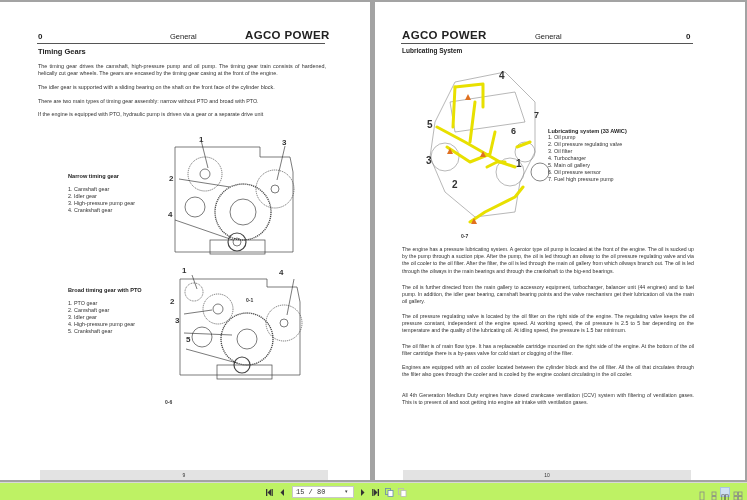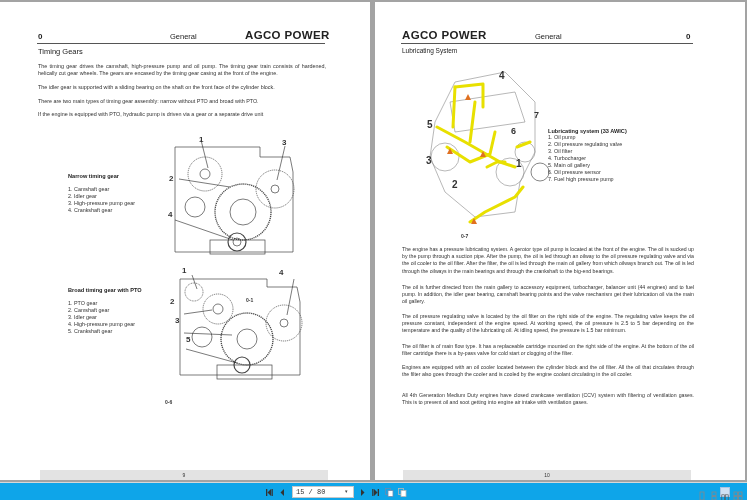--- a/index.html
+++ b/index.html
@@ -5,28 +5,28 @@
   * { box-sizing: border-box; margin: 0; padding: 0; }
   html, body { width: 747px; height: 500px; overflow: hidden; background: #ededed; font-family: "Liberation Sans", sans-serif; }
   .viewer { position: absolute; left: 0; top: 0; width: 747px; height: 482px; background: #a3a3a3; }
   .page { position: absolute; top: 2px; height: 478px; background: #fff; overflow: hidden; }
   .page.left { left: 0; width: 370px; }
   .page.right { left: 375px; width: 370px; }
   .hdr { position: absolute; top: 30px; height: 14px; font-size: 8px; color: #222; }
   .hdr-num { font-weight: bold; font-size: 8px; }
   .brand { font-family: "Liberation Sans", sans-serif; font-weight: bold; font-size: 10px; letter-spacing: 0.3px; font-stretch: expanded; transform: scaleX(1.15); transform-origin: left center; display: inline-block; }
   .hrule { position: absolute; top: 41px; height: 1px; background: #555; }
-  .sec-title { position: absolute; top: 45px; font-size: 7.5px; font-weight: normal; color: #222; }
+  .sec-title { position: absolute; top: 45px; font-size: 7.5px; font-weight: bold; color: #222; }
   .para { position: absolute; font-size: 5.4px; line-height: 7.4px; color: #333; text-align: justify; }
   .cap-title { position: absolute; font-size: 5.6px; font-weight: bold; color: #222; }
   .cap-list { position: absolute; font-size: 5.4px; line-height: 7px; color: #333; list-style: none; }
   .fig { position: absolute; }
   .figlabel { position: absolute; font-size: 5px; font-weight: bold; color: #333; }
   .footer-bar { position: absolute; top: 468px; height: 10px; background: #e3e3e3; font-size: 5px; text-align: center; line-height: 10px; color: #333; }
-  .toolbar { position: absolute; left: 0; top: 482px; width: 747px; height: 18px; background: #0ea5e9; border-top: 1px solid #d8d8d8; }
+  .toolbar { position: absolute; left: 0; top: 482px; width: 747px; height: 18px; background: #bef264; border-top: 1px solid #d8d8d8; }
   .tb-btn { position: absolute; top: 4px; height: 10px; display: flex; align-items: center; justify-content: center; color: #333; font-size: 8px; cursor: pointer; }
   .page-input { position: absolute; left: 292px; top: 3px; width: 62px; height: 12px; background: #fff; border: 1px solid #c8c8c8; font-size: 7px; line-height: 10px; padding-left: 3px; color: #333; font-family: "Liberation Mono", monospace; }
   .page-drop { position: absolute; left: 345px; top: 5px; font-size: 5px; color: #444; }
   .view-icon { position: absolute; top: 4px; width: 10px; height: 10px; }
 </style>
 </head>
 <body>
 
 <div class="viewer">
 

